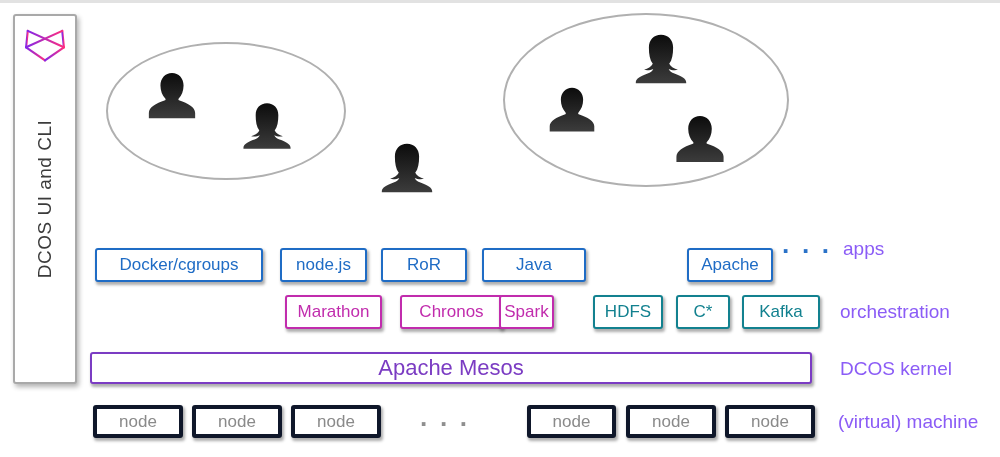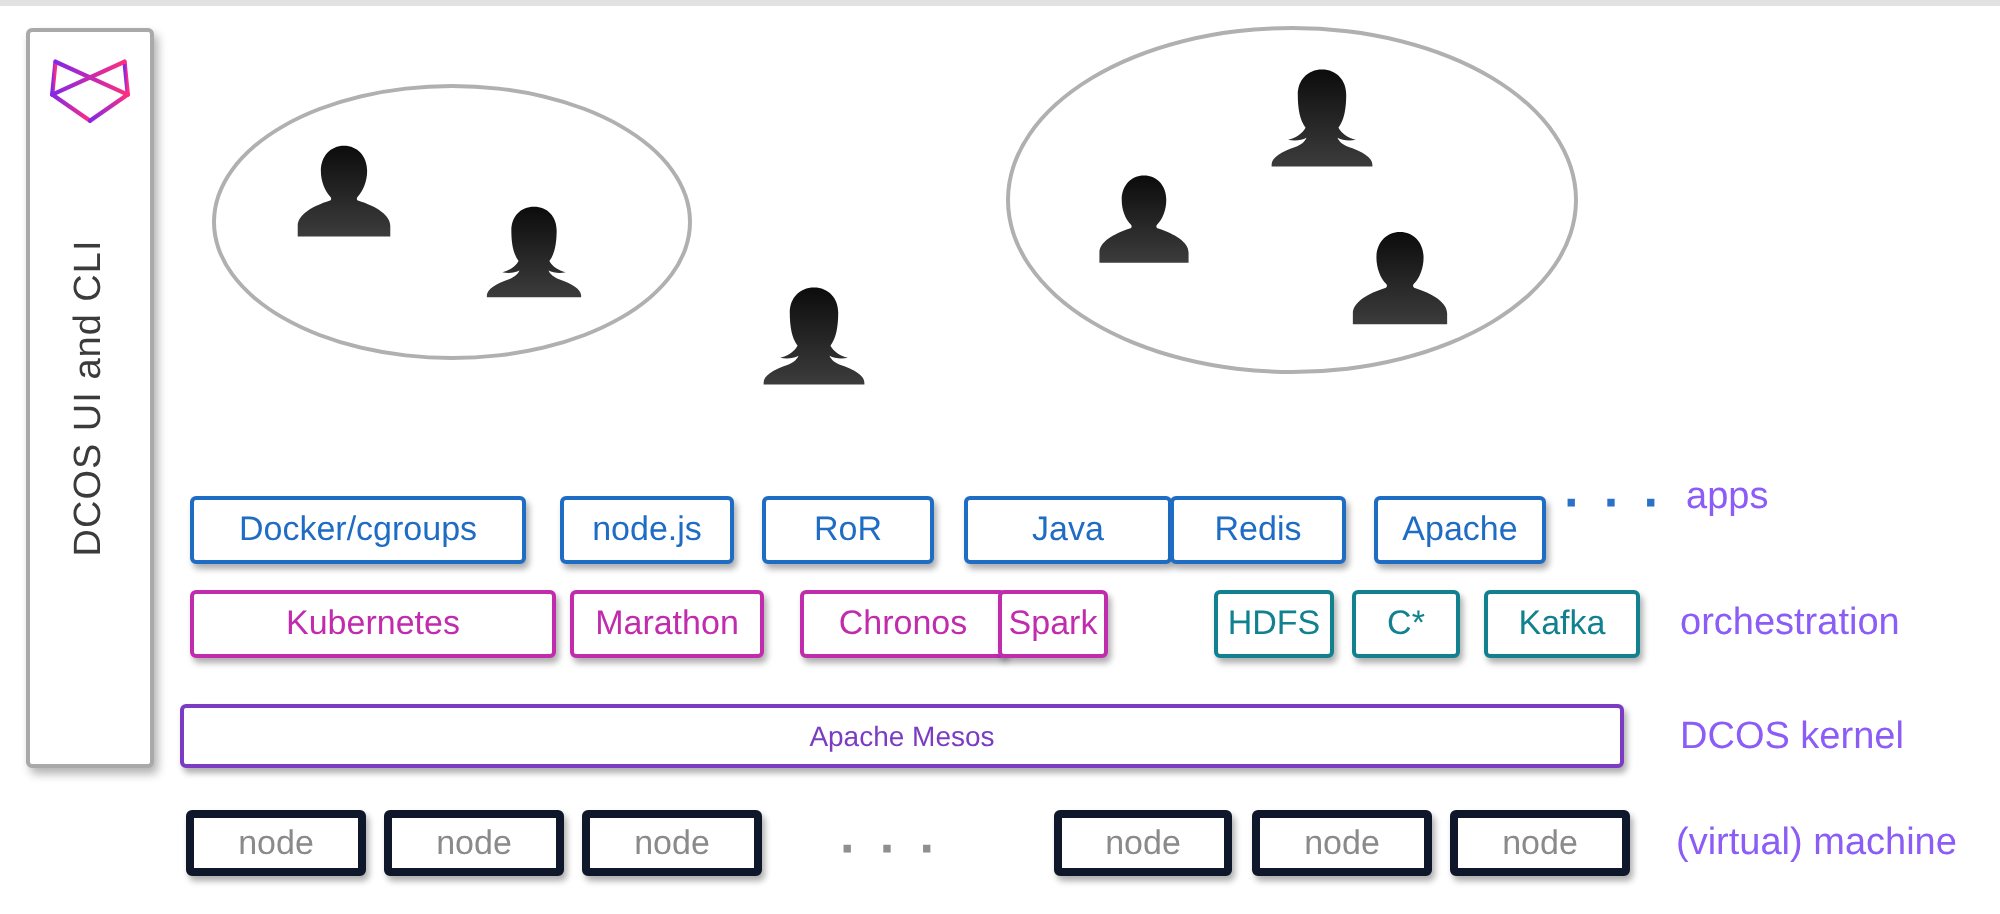--- a/index.html
+++ b/index.html
@@ -101,35 +101,33 @@
       <use href="#sil-woman"></use>
     </svg>
   <svg class="sil" style="left:666px;top:113px" width="68" height="55" viewBox="0 0 64 56">
       <use href="#sil-man"></use>
     </svg>
 
   <div class="box blue" style="left:95px;top:232px;width:168px">Docker/cgroups</div>
   <div class="box blue" style="left:280px;top:232px;width:87px">node.js</div>
   <div class="box blue" style="left:381px;top:232px;width:86px">RoR</div>
   <div class="box blue" style="left:482px;top:232px;width:104px">Java</div>
-  <div class="box blue" style="left:585px;top:232px;width:88px">Redis</div>
   <div class="box blue" style="left:687px;top:232px;width:86px">Apache</div>
   <div class="dots dots-blue" style="left:782px;top:246px">· · ·</div>
   <div class="layer-label" style="left:843px;top:238px">apps</div>
 
-  <div class="box magenta" style="left:95px;top:295px;width:183px">Kubernetes</div>
   <div class="box magenta" style="left:285px;top:295px;width:97px">Marathon</div>
   <div class="box magenta" style="left:400px;top:295px;width:103px">Chronos</div>
   <div class="box magenta" style="left:499px;top:295px;width:55px">Spark</div>
-  <div class="box teal" style="left:607px;top:295px;width:60px">HDFS</div>
+  <div class="box teal" style="left:593px;top:295px;width:70px">HDFS</div>
   <div class="box teal" style="left:676px;top:295px;width:54px">C*</div>
   <div class="box teal" style="left:742px;top:295px;width:78px">Kafka</div>
   <div class="layer-label" style="left:840px;top:301px">orchestration</div>
 
-  <div class="box purple" style="left:90px;top:352px;width:722px;height:32px;font-size:14px">Apache Mesos</div>
+  <div class="box purple" style="left:90px;top:352px;width:722px;height:32px;font-size:22px">Apache Mesos</div>
   <div class="layer-label" style="left:840px;top:358px">DCOS kernel</div>
 
   <div class="box gray" style="left:93px;top:405px;width:90px;height:33px">node</div>
   <div class="box gray" style="left:192px;top:405px;width:90px;height:33px">node</div>
   <div class="box gray" style="left:291px;top:405px;width:90px;height:33px">node</div>
   <div class="dots dots-gray" style="left:420px;top:419px">· · ·</div>
   <div class="box gray" style="left:527px;top:405px;width:89px;height:33px">node</div>
   <div class="box gray" style="left:626px;top:405px;width:90px;height:33px">node</div>
   <div class="box gray" style="left:725px;top:405px;width:90px;height:33px">node</div>
   <div class="layer-label" style="left:838px;top:411px">(virtual) machine</div>

